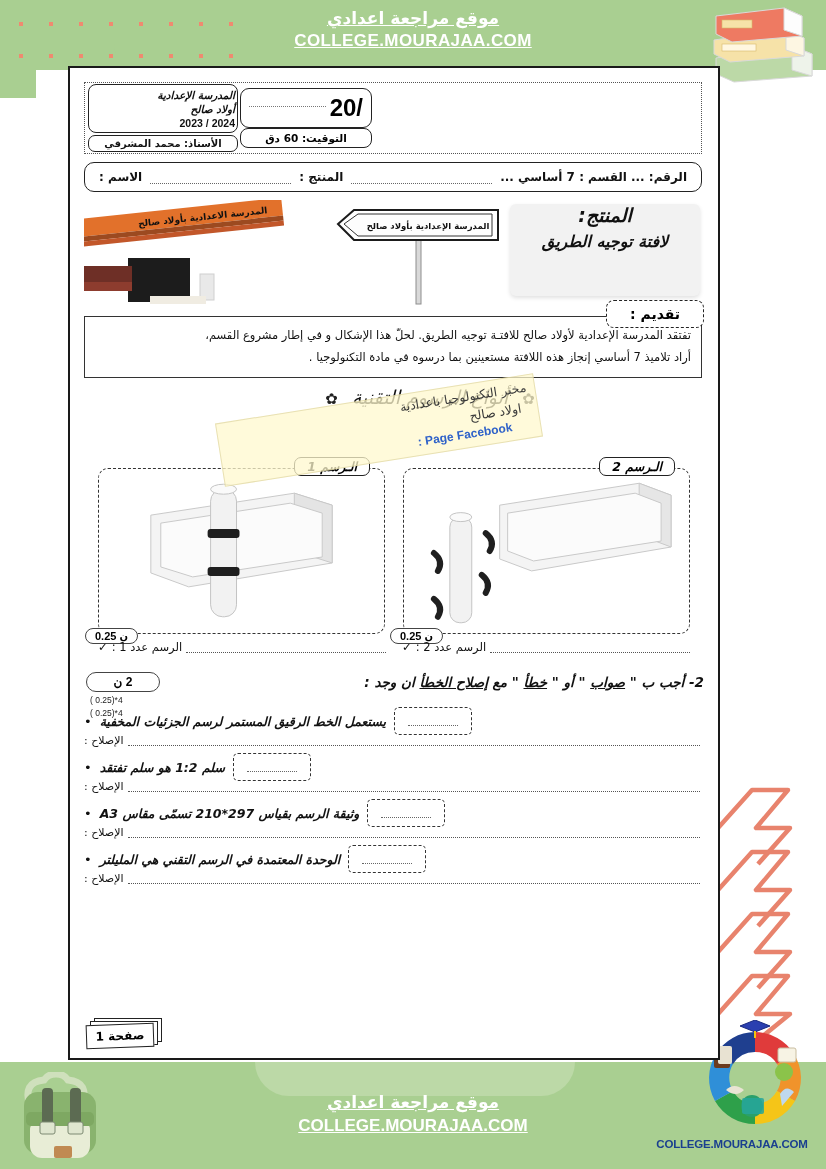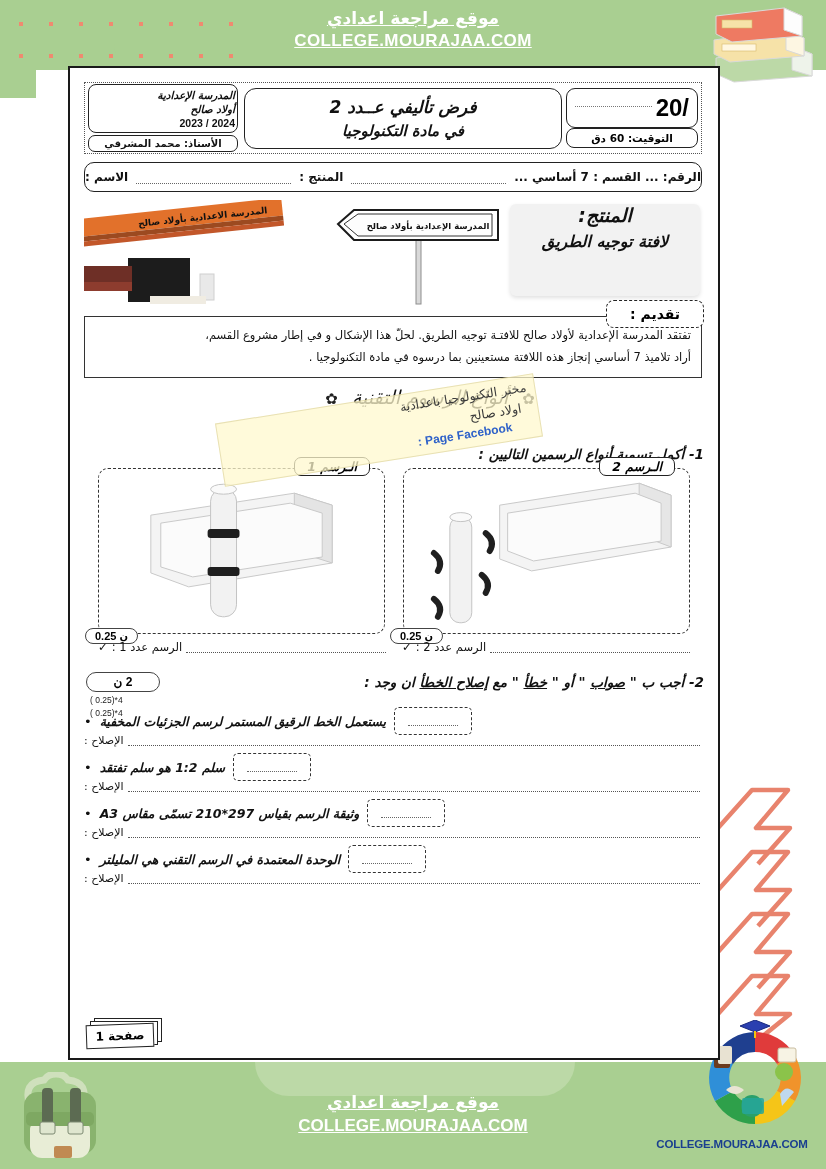--- a/index.html
+++ b/index.html
@@ -110,21 +110,21 @@
   .hdr-mark .mk .num{font-size:24px;font-weight:bold;font-family:"Liberation Sans",sans-serif;}
   .hdr-mark .mk .dots{flex:1;border-bottom:1.5px dotted #777;margin-bottom:4px;margin-right:4px;}
   .hdr-mark .tm{
     border:1px solid #222;border-radius:8px;text-align:center;font-size:10.5px;font-weight:bold;padding:3px 2px;
   }
 
   
   .stu{
     position:absolute;left:14px;top:94px;width:618px;height:30px;
     border:1px solid #222;border-radius:10px;display:flex;flex-direction:row-reverse;
-    align-items:center;font-size:12px;font-weight:bold;padding:0 0;box-sizing:border-box;gap:4px;color:#111;
+    align-items:center;font-size:12px;font-weight:bold;padding:0 14px;box-sizing:border-box;gap:4px;color:#111;
   }
   .stu .lbl{white-space:nowrap;}
   .stu .ln{flex:1;border-bottom:1px dotted #666;height:12px;margin:0 4px;}
 
   
   .prod{
     position:absolute;left:14px;top:132px;width:618px;height:104px;
   }
   .photo-left{
     position:absolute;left:0;top:0;width:200px;height:104px;overflow:hidden;
@@ -294,24 +294,20 @@
   <div class="hdr">
     <div class="hdr-school">
       <div class="box1">
         <div>المدرسة الإعدادية</div>
         <div>أولاد صالح</div>
         <div class="year">2024 / 2023</div>
       </div>
       <div class="box2">الأستاذ: محمد المشرقي</div>
     </div>
 
-    <div class="hdr-title">
-      <div class="l1">فرض تأليفي عــدد 2</div>
-      <div class="l2">في مادة التكنولوجيا</div>
-    </div>
 
     <div class="hdr-mark">
       <div class="mk">
         <span class="num">/20</span>
         <span class="dots"></span>
       </div>
       <div class="tm">التوقيت: 60 دق</div>
     </div>
   </div>
 
@@ -366,24 +362,20 @@
     <span>أنواع الرسوم التقنية</span>
     <span class="orn">✿</span>
   </div>
 
   <div class="watermark">
     <div class="w1">مخبر التكنولوجيا باعدادية</div>
     <div class="w2">اولاد صالح</div>
     <div class="w3">Page Facebook :</div>
   </div>
 
-  <div class="q1">
-    <span>1-</span>
-    <span>أكمل تسمية أنواع الرسمين التاليين :</span>
-  </div>
 
   <div class="drawings">
 
     <div class="dbox">
       <div class="tag">الـرسم 1</div>
       <svg class="dsvg" viewBox="0 0 286 160">
         <g stroke="#c9c9c9" stroke-width="1">
           <path d="M52 44 L196 22 L234 34 L234 92 L90 116 L52 102 Z" fill="#f4f4f4"></path>
           <path d="M196 22 L234 34 L234 92 L196 80 Z" fill="#e4e4e4"></path>
           <path d="M62 52 L192 32 L224 42 L224 86 L94 106 L62 96 Z" fill="#fbfbfb"></path>

